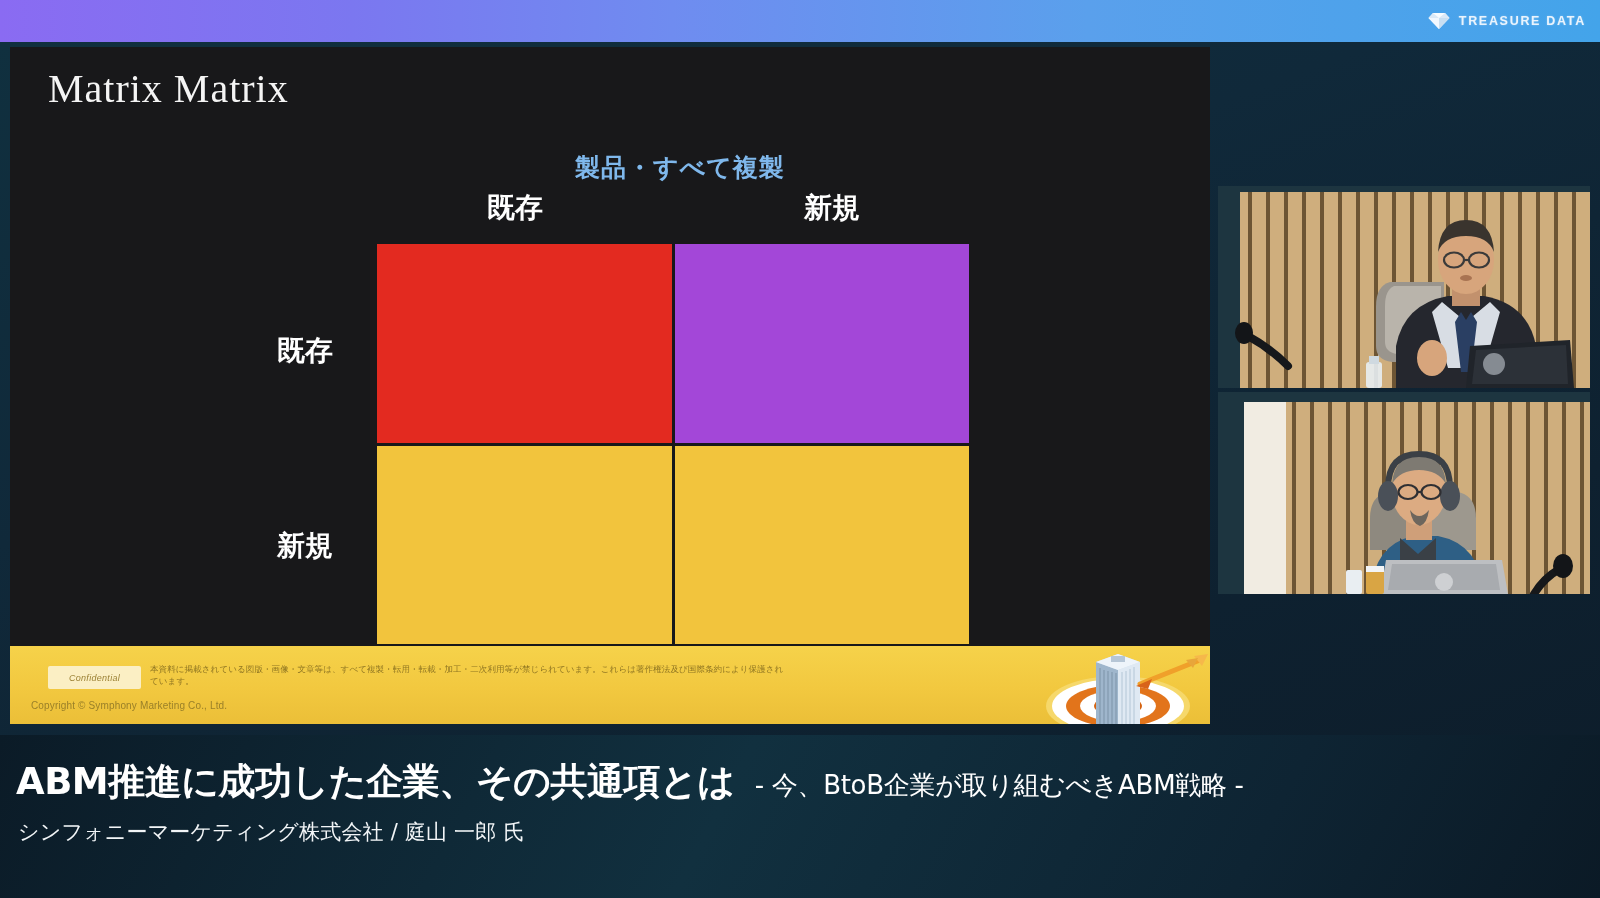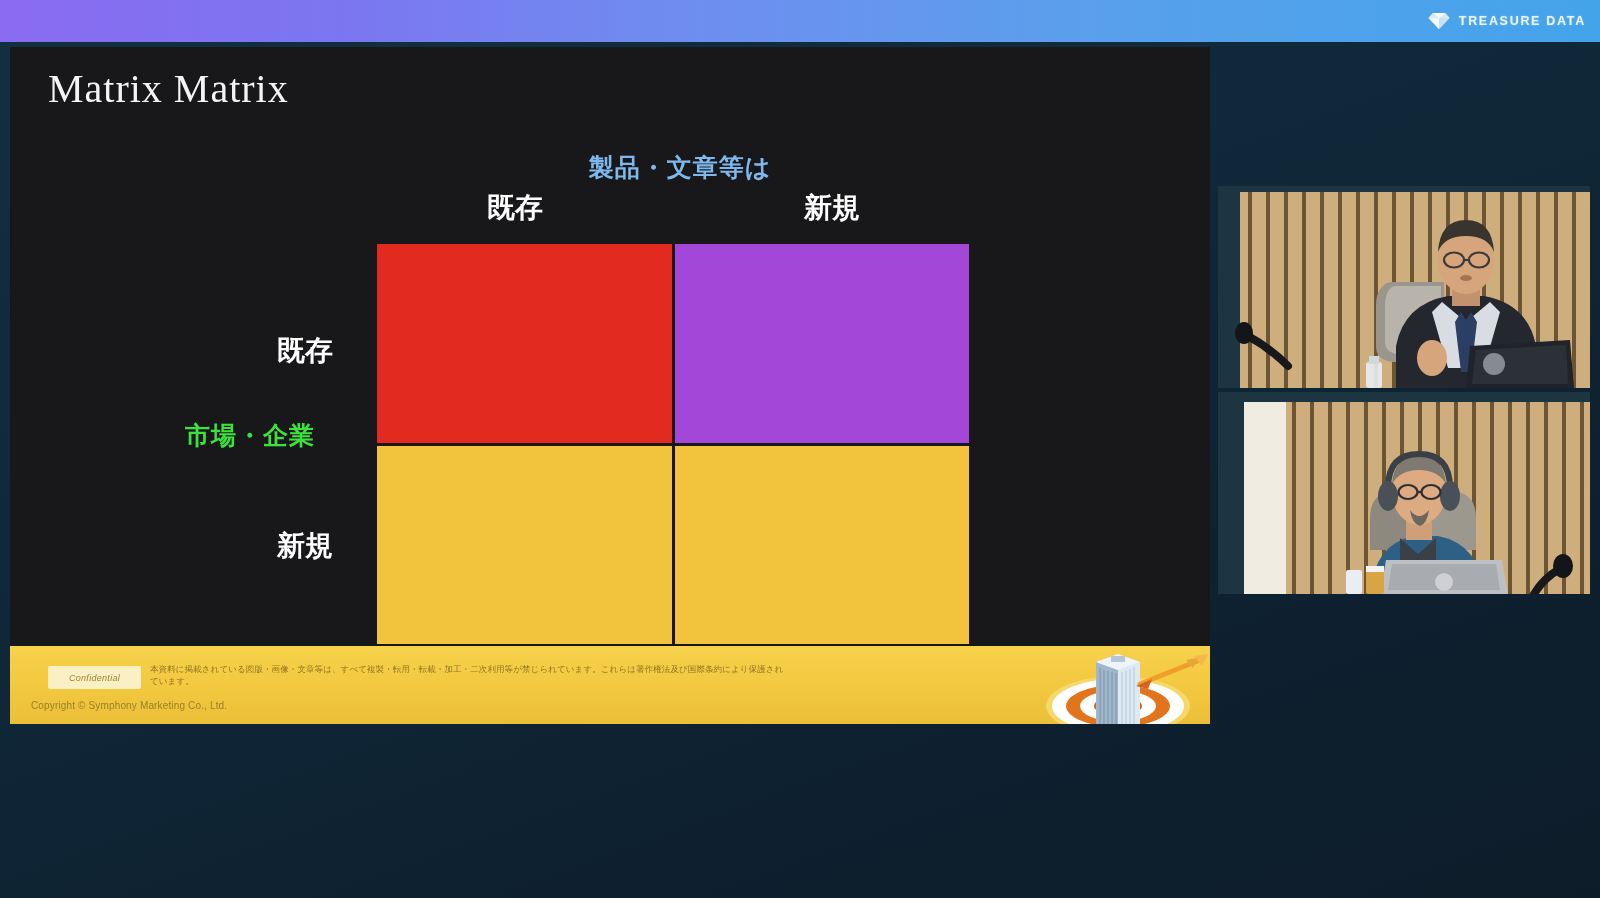--- a/index.html
+++ b/index.html
@@ -150,25 +150,24 @@
       <span id="brand-text">TREASURE DATA</span>
     </div>
   </div>
 
   <div id="body-bg"></div>
 
   <div id="slide" style="background: rgb(24, 24, 26);">
 
     <div id="slide-title">Matrix  Matrix</div>
 
-    <div id="col-axis-title" class="jp" style="color: rgb(127, 184, 236);">製品・文章等は</div>
+    <div id="col-axis-title" class="jp" style="color: rgb(127, 184, 236);">製品・すべて複製</div>
     <div id="col-head-existing" class="jp">既存</div>
     <div id="col-head-new" class="jp">新規</div>
 
-    <div id="row-axis-title" class="jp" style="color: rgb(62, 224, 62);">市場・企業</div>
     <div id="row-head-existing" class="jp">既存</div>
     <div id="row-head-new" class="jp">新規</div>
 
     <div id="matrix">
       <div class="cell" style="background: rgb(227, 42, 32);"></div>
       <div class="cell" style="background: rgb(163, 71, 216);"></div>
       <div class="cell" style="background: rgb(242, 196, 61);"></div>
       <div class="cell" style="background: rgb(242, 196, 61);"></div>
     </div>
 
@@ -329,14 +328,21 @@
 
       <path d="M340 178 q-14 8 -24 24" stroke="#16181b" stroke-width="8" fill="none" stroke-linecap="round"></path>
       <ellipse cx="345" cy="174" rx="10" ry="12" fill="#131518"></ellipse>
 
       <rect x="128" y="178" width="16" height="24" rx="2" fill="#e9eef2"></rect>
       <rect x="148" y="176" width="18" height="26" rx="2" fill="#d9a544"></rect>
       <rect x="148" y="174" width="18" height="6" fill="#f2f4f6"></rect>
     </svg>
   </div>
 
+  <div id="bottom-strip">
+    <div id="main-title-row">
+      <span id="main-title" class="jp">ABM推進に成功した企業、その共通項とは</span>
+      <span id="sub-title" class="jp">- 今、BtoB企業が取り組むべきABM戦略 -</span>
+    </div>
+    <div id="speaker-line" class="jp">シンフォニーマーケティング株式会社 / 庭山 一郎 氏</div>
+  </div>
 
 </div>
 
 </body></html>

